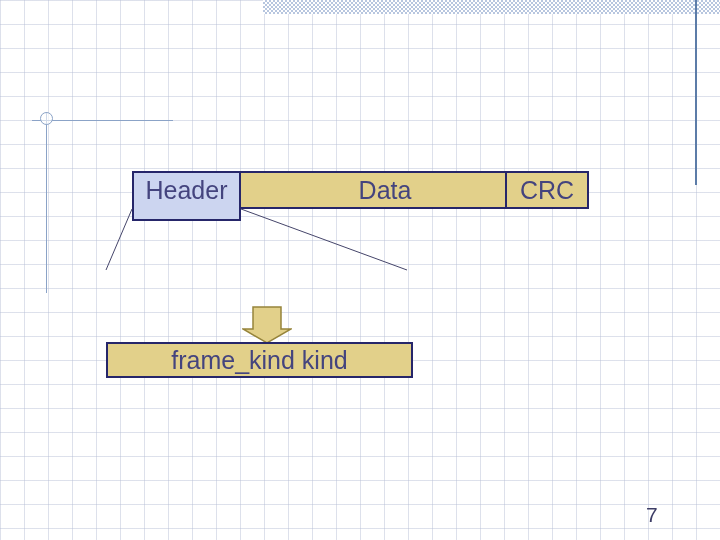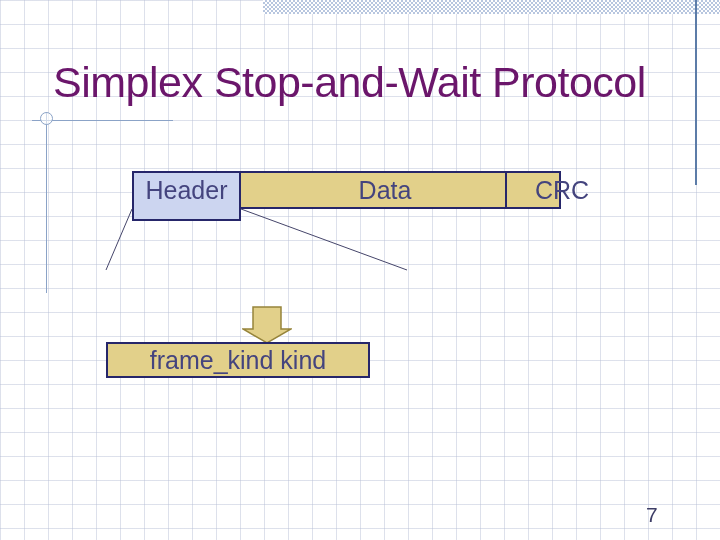--- a/index.html
+++ b/index.html
@@ -49,23 +49,23 @@
   .dbox{
     position:absolute;box-sizing:border-box;
     border:2px solid var(--box_border_navy,#26266a);
     color:var(--box_text_navy,#44447e);
     font-size:25px;text-align:center;
   }
   .fill-blue{background:var(--fill_blue,#ccd5f0);}
   .fill-tan{background:var(--fill_tan,#e2d08a);}
   .box-header{left:132px;top:171px;width:109px;height:50px;line-height:34px;}
   .box-data  {left:239px;top:171px;width:292px;height:38px;line-height:34px;}
-  .box-crc   {left:505px;top:171px;width:56px;height:38px;line-height:34px;padding-left:28px;}
+  .box-crc   {left:505px;top:171px;width:84px;height:38px;line-height:34px;}
   .box-tbd   {left:106px;top:270px;width:307px;height:37px;line-height:33px;}
-  .box-framekind{left:106px;top:342px;width:264px;height:36px;line-height:32px;}
+  .box-framekind{left:106px;top:342px;width:307px;height:36px;line-height:32px;}
   .connector-svg{position:absolute;left:100px;top:205px;width:320px;height:70px;}
   .connector-svg line{stroke:var(--line_navy,#45456a);stroke-width:1;}
   .arrow-svg{position:absolute;left:242px;top:306px;width:50px;height:38px;}
   .arrow-svg polygon{fill:var(--fill_tan,#e2d08a);stroke:var(--arrow_outline,#96843b);stroke-width:1.5;}
   
   .page-number{
     position:absolute;left:646px;top:503px;width:30px;
     font-size:21px;color:var(--page_num_color,#3d3d66);
   }
 </style>
@@ -73,21 +73,20 @@
 <body>
 
 <div class="slide">
 
   <div class="checker-band"></div>
   <div class="right-accent-line"></div>
   <div class="title-underline"></div>
   <div class="left-vline"></div>
   <div class="ornament-circle"></div>
 
-  <div class="slide-title">Simplex Stop-and-Wait Protocol</div>
 
   <div class="dbox fill-blue box-header">Header</div>
   <div class="dbox fill-tan box-data">Data</div>
   <div class="dbox fill-tan box-crc">CRC</div>
 
   <svg class="connector-svg" viewBox="0 0 320 70">
     <line x1="32" y1="4" x2="6" y2="65"></line>
     <line x1="141" y1="4" x2="307" y2="65"></line>
   </svg>
 

